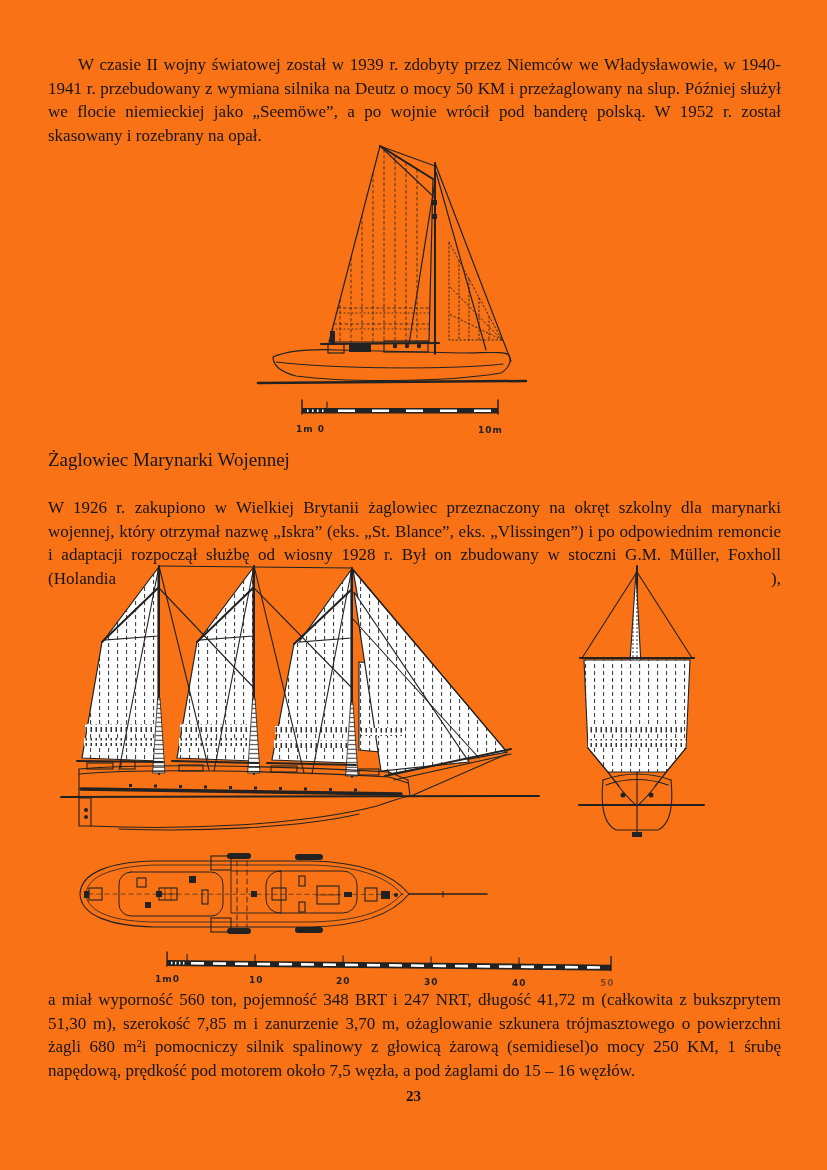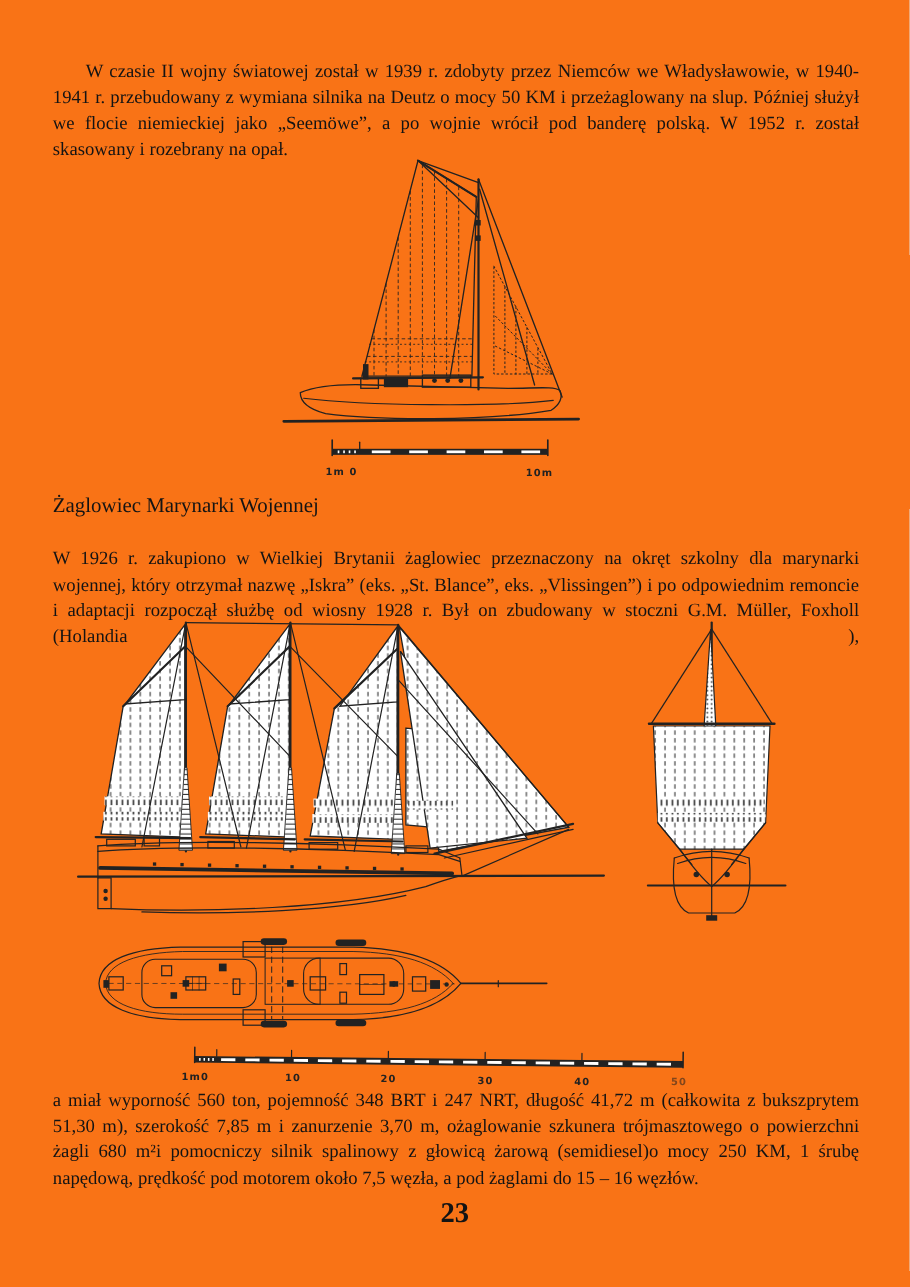--- a/index.html
+++ b/index.html
@@ -19,21 +19,21 @@
     text-align:justify;
   }
   .para.indent{text-indent:30px;}
   .para.stretch-last{text-align-last:justify;font-family:Liberation Serif, serif;}
   .heading{
     position:absolute;left:48px;top:449px;
     font-size:19px;font-weight:normal;
   }
   .page-number{
     position:absolute;left:0;top:1088px;width:100%;
-    text-align:center;font-size:26px;font-weight:bold;
+    text-align:center;font-size:15px;font-weight:bold;
   }
   .fig{position:absolute;}
   svg{display:block;}
   svg text{
     font-family:"DejaVu Sans",sans-serif;
     font-size:9px;font-weight:bold;
     fill:#222;letter-spacing:1px;
   }
 </style>
 </head>
@@ -122,21 +122,21 @@
       </g>
       <text x="44" y="296">1m 0</text>
       <text x="226" y="297">10m</text>
     </svg>
   </div>
 
   <div class="heading">Żaglowiec Marynarki Wojennej</div>
 
   <div class="para stretch-last" style="top:496px;">W 1926 r. zakupiono w Wielkiej Brytanii żaglowiec przeznaczony na okręt szkolny dla marynarki wojennej, który otrzymał nazwę „Iskra” (eks. „St. Blance”, eks. „Vlissingen”) i po odpowiednim remoncie i adaptacji rozpoczął służbę od wiosny 1928 r. Był on zbudowany w stoczni G.M. Müller, Foxholl (Holandia ),</div>
 
-  <div class="fig" style="left:69px;top:558px;">
+  <div class="fig" style="left:59px;top:558px;">
     <svg width="660" height="430" viewBox="0 0 660 430">
       <defs>
         <pattern id="seams" width="9" height="7" patternUnits="userSpaceOnUse">
           <rect width="9" height="7" fill="#ffffff"></rect>
           <rect x="4" y="1" width="1.1" height="4" fill="#444"></rect>
         </pattern>
         <pattern id="reef" width="5" height="8" patternUnits="userSpaceOnUse">
           <rect width="5" height="8" fill="#ffffff"></rect>
           <rect x="1.5" y="1" width="1.5" height="5.5" fill="#333"></rect>
         </pattern>

